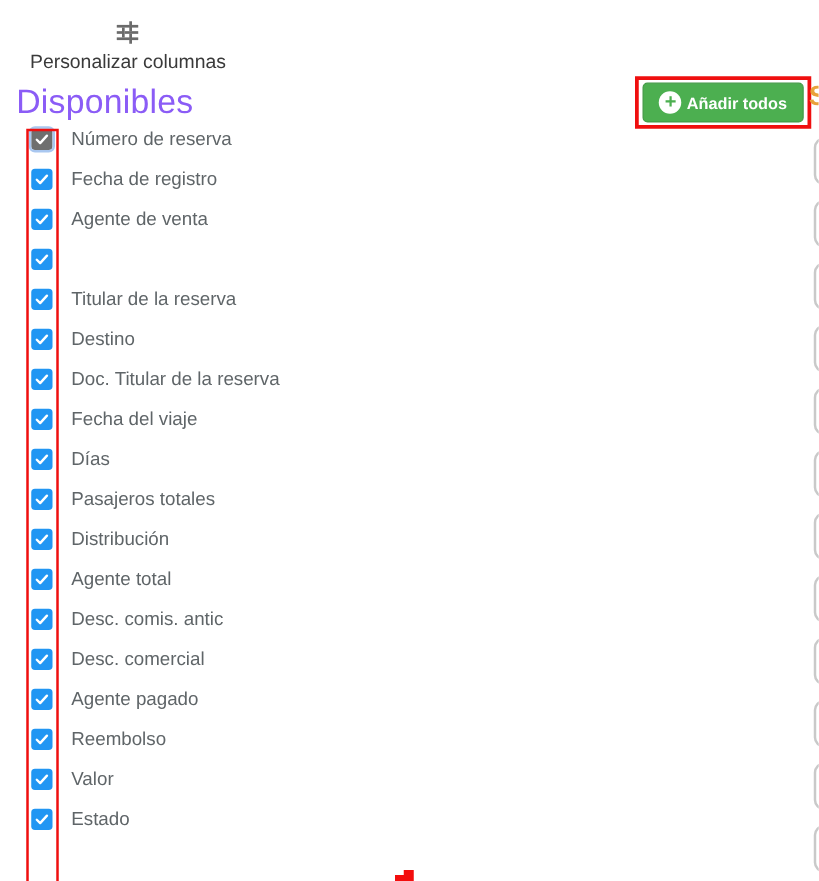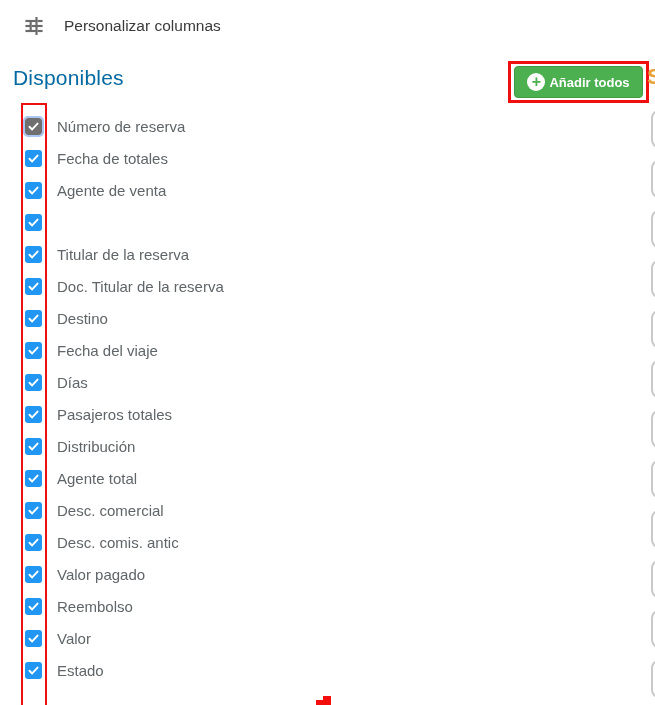--- a/index.html
+++ b/index.html
@@ -6,26 +6,26 @@
   html,body { width:655px; height:705px; }
   body {
     position:relative;
     width:655px; height:705px;
     background:#ffffff;
     font-family:"Liberation Sans", sans-serif;
     overflow:hidden;
   }
 
   
-  .modal-header { position:absolute; left:24px; top:16px; display:flex; align-items:center; gap:20px; }
+  .modal-header { position:absolute; left:24px; top:16px; display:flex; align-items:center; gap:5px;flex-direction:column; }
   .tune-icon { width:20px; height:20px; color:#6b6b6b; }
   .modal-title { font-size:15.5px; color:#3a3a3a; }
 
   
-  .section-heading { position:absolute; left:13px; top:66px; font-size:21px; color:#0369a1; letter-spacing:0.2px; }
+  .section-heading { position:absolute; left:13px; top:66px; font-size:27px; color:#8b5cf6; letter-spacing:0.2px; }
 
   
   .btn-annotation {
     position:absolute; left:508px; top:61px; width:141px; height:42px;
     border:3px solid #ef0f0f; display:flex; align-items:center; justify-content:center;
   }
   .add-all-btn {
     width:129px; height:32px; border:1px solid #429a46; border-radius:4px;
     background:#4caf50; color:#ffffff; font-weight:bold; font-size:13px;
     display:flex; align-items:center; justify-content:center; gap:4px;
@@ -38,21 +38,21 @@
   }
 
   
   .clipped-fragment {
     position:absolute; left:647px; top:64px; font-size:22px; font-weight:bold;
     color:#e9a23b; width:8px; overflow:hidden; white-space:nowrap;
   }
 
   
   .available-list { position:absolute; left:25px; top:103px; }
-  .list-row { height:32px; display:flex; align-items:flex-end; cursor:pointer; }
+  .list-row { height:32px; display:flex; align-items:flex-start; cursor:pointer; }
   .cb {
     width:17px; height:17px; border-radius:3px; background:#2196f3;
     display:flex; align-items:center; justify-content:center; flex:none;
   }
   .cb svg { width:13px; height:13px; }
   .cb.gray { background:#6f6f6f; outline:2px solid #a9c7f0; }
   .row-label { margin-left:15px; font-size:15px; color:#5f6568; }
 
   
   .col-annotation {
@@ -107,21 +107,21 @@
         </svg>
       </span>
       <span class="row-label">Número de reserva</span>
     </div>
     <div class="list-row">
       <span class="cb">
         <svg viewBox="0 0 24 24" fill="none" stroke="#ffffff" stroke-width="3.5" stroke-linecap="round" stroke-linejoin="round">
           <path d="M4.5 12.5l5 5 10-11"></path>
         </svg>
       </span>
-      <span class="row-label">Fecha de totales</span>
+      <span class="row-label">Fecha de registro</span>
     </div>
     <div class="list-row">
       <span class="cb">
         <svg viewBox="0 0 24 24" fill="none" stroke="#ffffff" stroke-width="3.5" stroke-linecap="round" stroke-linejoin="round">
           <path d="M4.5 12.5l5 5 10-11"></path>
         </svg>
       </span>
       <span class="row-label">Agente de venta</span>
     </div>
     <div class="list-row">
@@ -138,36 +138,36 @@
         </svg>
       </span>
       <span class="row-label">Titular de la reserva</span>
     </div>
     <div class="list-row">
       <span class="cb">
         <svg viewBox="0 0 24 24" fill="none" stroke="#ffffff" stroke-width="3.5" stroke-linecap="round" stroke-linejoin="round">
           <path d="M4.5 12.5l5 5 10-11"></path>
         </svg>
       </span>
+      <span class="row-label">Destino</span>
+    </div>
+    <div class="list-row">
+      <span class="cb">
+        <svg viewBox="0 0 24 24" fill="none" stroke="#ffffff" stroke-width="3.5" stroke-linecap="round" stroke-linejoin="round">
+          <path d="M4.5 12.5l5 5 10-11"></path>
+        </svg>
+      </span>
       <span class="row-label">Doc. Titular de la reserva</span>
     </div>
     <div class="list-row">
       <span class="cb">
         <svg viewBox="0 0 24 24" fill="none" stroke="#ffffff" stroke-width="3.5" stroke-linecap="round" stroke-linejoin="round">
           <path d="M4.5 12.5l5 5 10-11"></path>
         </svg>
       </span>
-      <span class="row-label">Destino</span>
-    </div>
-    <div class="list-row">
-      <span class="cb">
-        <svg viewBox="0 0 24 24" fill="none" stroke="#ffffff" stroke-width="3.5" stroke-linecap="round" stroke-linejoin="round">
-          <path d="M4.5 12.5l5 5 10-11"></path>
-        </svg>
-      </span>
       <span class="row-label">Fecha del viaje</span>
     </div>
     <div class="list-row">
       <span class="cb">
         <svg viewBox="0 0 24 24" fill="none" stroke="#ffffff" stroke-width="3.5" stroke-linecap="round" stroke-linejoin="round">
           <path d="M4.5 12.5l5 5 10-11"></path>
         </svg>
       </span>
       <span class="row-label">Días</span>
     </div>
@@ -194,37 +194,37 @@
         </svg>
       </span>
       <span class="row-label">Agente total</span>
     </div>
     <div class="list-row">
       <span class="cb">
         <svg viewBox="0 0 24 24" fill="none" stroke="#ffffff" stroke-width="3.5" stroke-linecap="round" stroke-linejoin="round">
           <path d="M4.5 12.5l5 5 10-11"></path>
         </svg>
       </span>
+      <span class="row-label">Desc. comis. antic</span>
+    </div>
+    <div class="list-row">
+      <span class="cb">
+        <svg viewBox="0 0 24 24" fill="none" stroke="#ffffff" stroke-width="3.5" stroke-linecap="round" stroke-linejoin="round">
+          <path d="M4.5 12.5l5 5 10-11"></path>
+        </svg>
+      </span>
       <span class="row-label">Desc. comercial</span>
     </div>
     <div class="list-row">
       <span class="cb">
         <svg viewBox="0 0 24 24" fill="none" stroke="#ffffff" stroke-width="3.5" stroke-linecap="round" stroke-linejoin="round">
           <path d="M4.5 12.5l5 5 10-11"></path>
         </svg>
       </span>
-      <span class="row-label">Desc. comis. antic</span>
-    </div>
-    <div class="list-row">
-      <span class="cb">
-        <svg viewBox="0 0 24 24" fill="none" stroke="#ffffff" stroke-width="3.5" stroke-linecap="round" stroke-linejoin="round">
-          <path d="M4.5 12.5l5 5 10-11"></path>
-        </svg>
-      </span>
-      <span class="row-label">Valor pagado</span>
+      <span class="row-label">Agente pagado</span>
     </div>
     <div class="list-row">
       <span class="cb">
         <svg viewBox="0 0 24 24" fill="none" stroke="#ffffff" stroke-width="3.5" stroke-linecap="round" stroke-linejoin="round">
           <path d="M4.5 12.5l5 5 10-11"></path>
         </svg>
       </span>
       <span class="row-label">Reembolso</span>
     </div>
     <div class="list-row">

